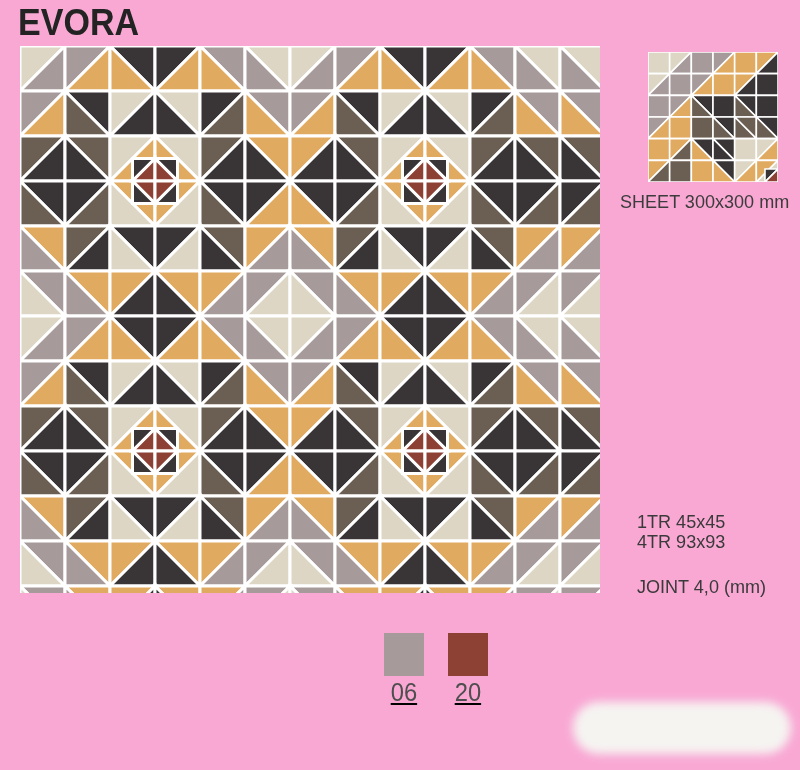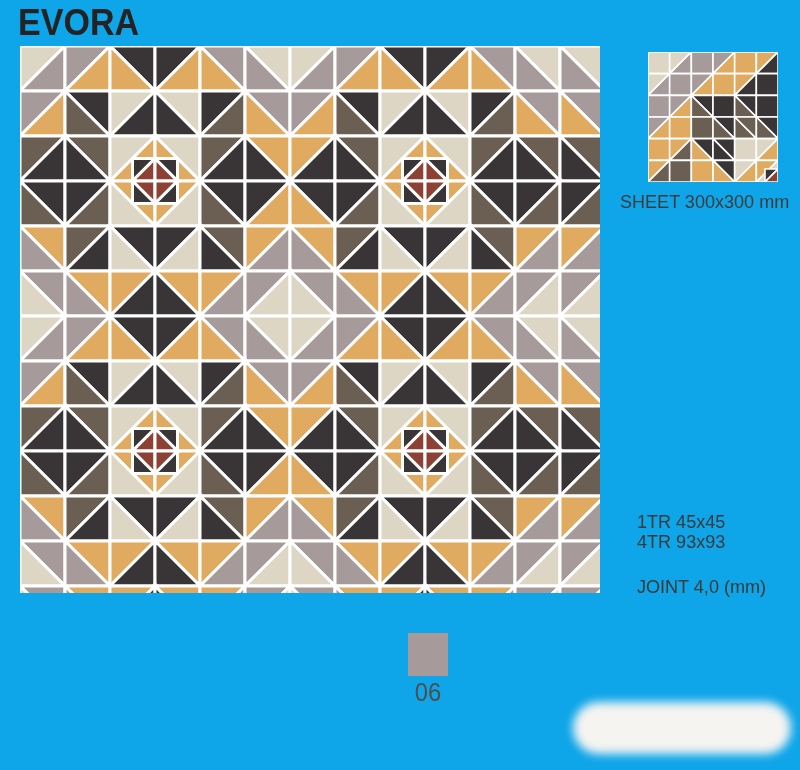--- a/index.html
+++ b/index.html
@@ -1,28 +1,28 @@
 <!DOCTYPE html>
 <html><head>
 <meta charset="utf-8">
 <style>
   html,body{margin:0;padding:0;background:#fff;}
-  .page{position:relative;width:800px;height:770px;background:#0ea5e9;overflow:hidden;
+  .page{position:relative;width:800px;height:770px;background:#f9a8d4;overflow:hidden;
         font-family:"Liberation Sans", sans-serif;}
   .title{position:absolute;left:18px;top:2px;font-size:37px;font-weight:600;color:#232323;
          letter-spacing:0px;transform:scaleX(.92);transform-origin:left top;margin:0;}
   .pattern-svg{position:absolute;left:20px;top:46px;}
   .preview-svg{position:absolute;left:648px;top:52px;}
   .sheet-label{position:absolute;left:620px;top:191px;font-size:19px;color:#3c3c3c;
                transform:scaleX(.95);transform-origin:left top;white-space:nowrap;}
   .specs{position:absolute;left:637px;top:512px;font-size:19px;color:#3a3a3a;
          transform:scaleX(.95);transform-origin:left top;}
   .specs .line{line-height:20px;}
   .joint-line{margin-top:25px;line-height:20px;}
-  .palette{position:absolute;left:408px;top:633px;display:flex;gap:24px;}
+  .palette{position:absolute;left:384px;top:633px;display:flex;gap:24px;text-decoration:underline;}
   .swatch-item{display:flex;flex-direction:column;align-items:center;width:40px;}
   .swatch{width:40px;height:43px;}
   .swatch-label{margin-top:2px;font-size:25px;color:#4e4e4e;transform:scaleX(.95);}
   .shadow-blob{position:absolute;left:573px;top:702px;width:218px;height:52px;
                background:#f5f4f1;border-radius:26px;filter:blur(5px);}
 </style>
 </head>
 <body>
 
 <div class="page">
@@ -469,16 +469,20 @@
     <div class="line">1TR 45x45</div>
     <div class="line">4TR 93x93</div>
     <div class="joint-line">JOINT 4,0 (mm)</div>
   </div>
 
   <div class="palette" id="palette">
       <div class="swatch-item">
         <div class="swatch" style="background: rgb(166, 154, 155);"></div>
         <div class="swatch-label">06</div>
       </div>
+      <div class="swatch-item">
+        <div class="swatch" style="background: rgb(141, 65, 52);"></div>
+        <div class="swatch-label">20</div>
+      </div>
     </div>
 
   <div class="shadow-blob"></div>
 </div>
 
 </body></html>

